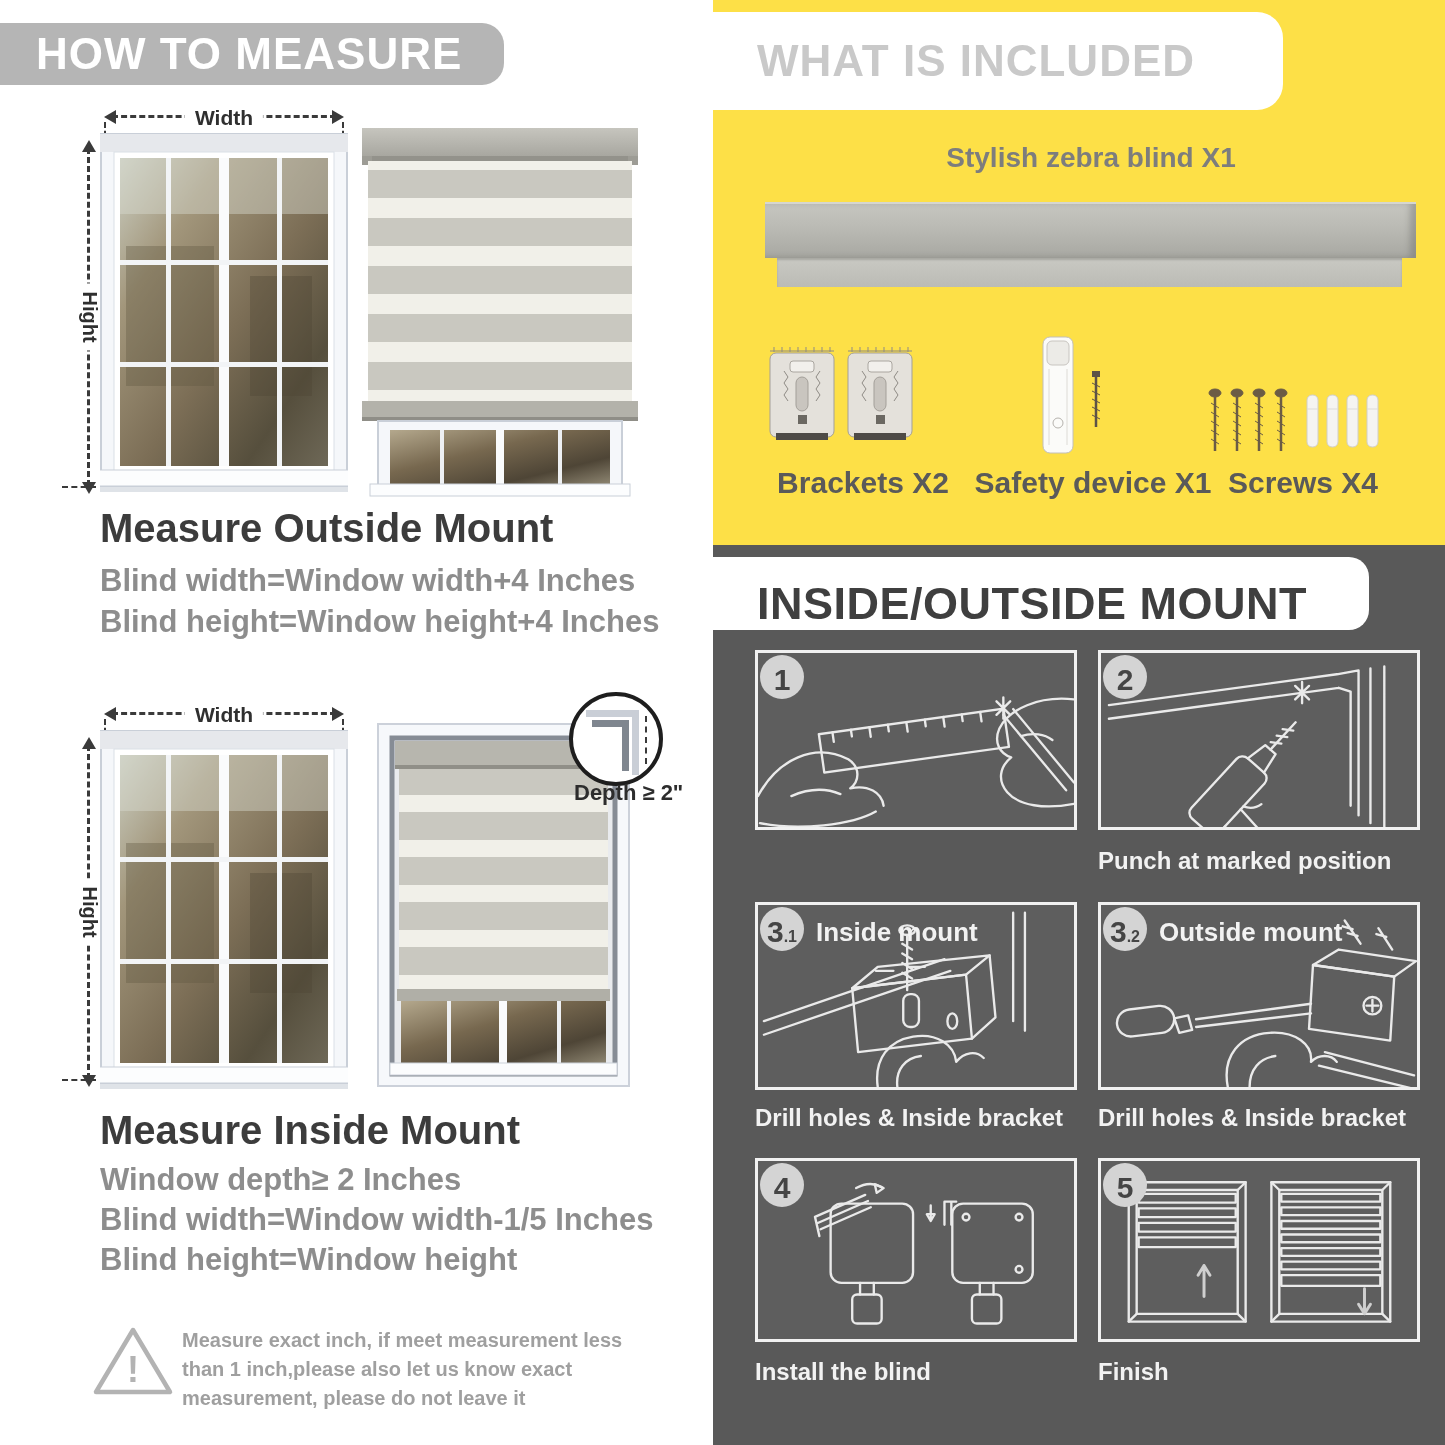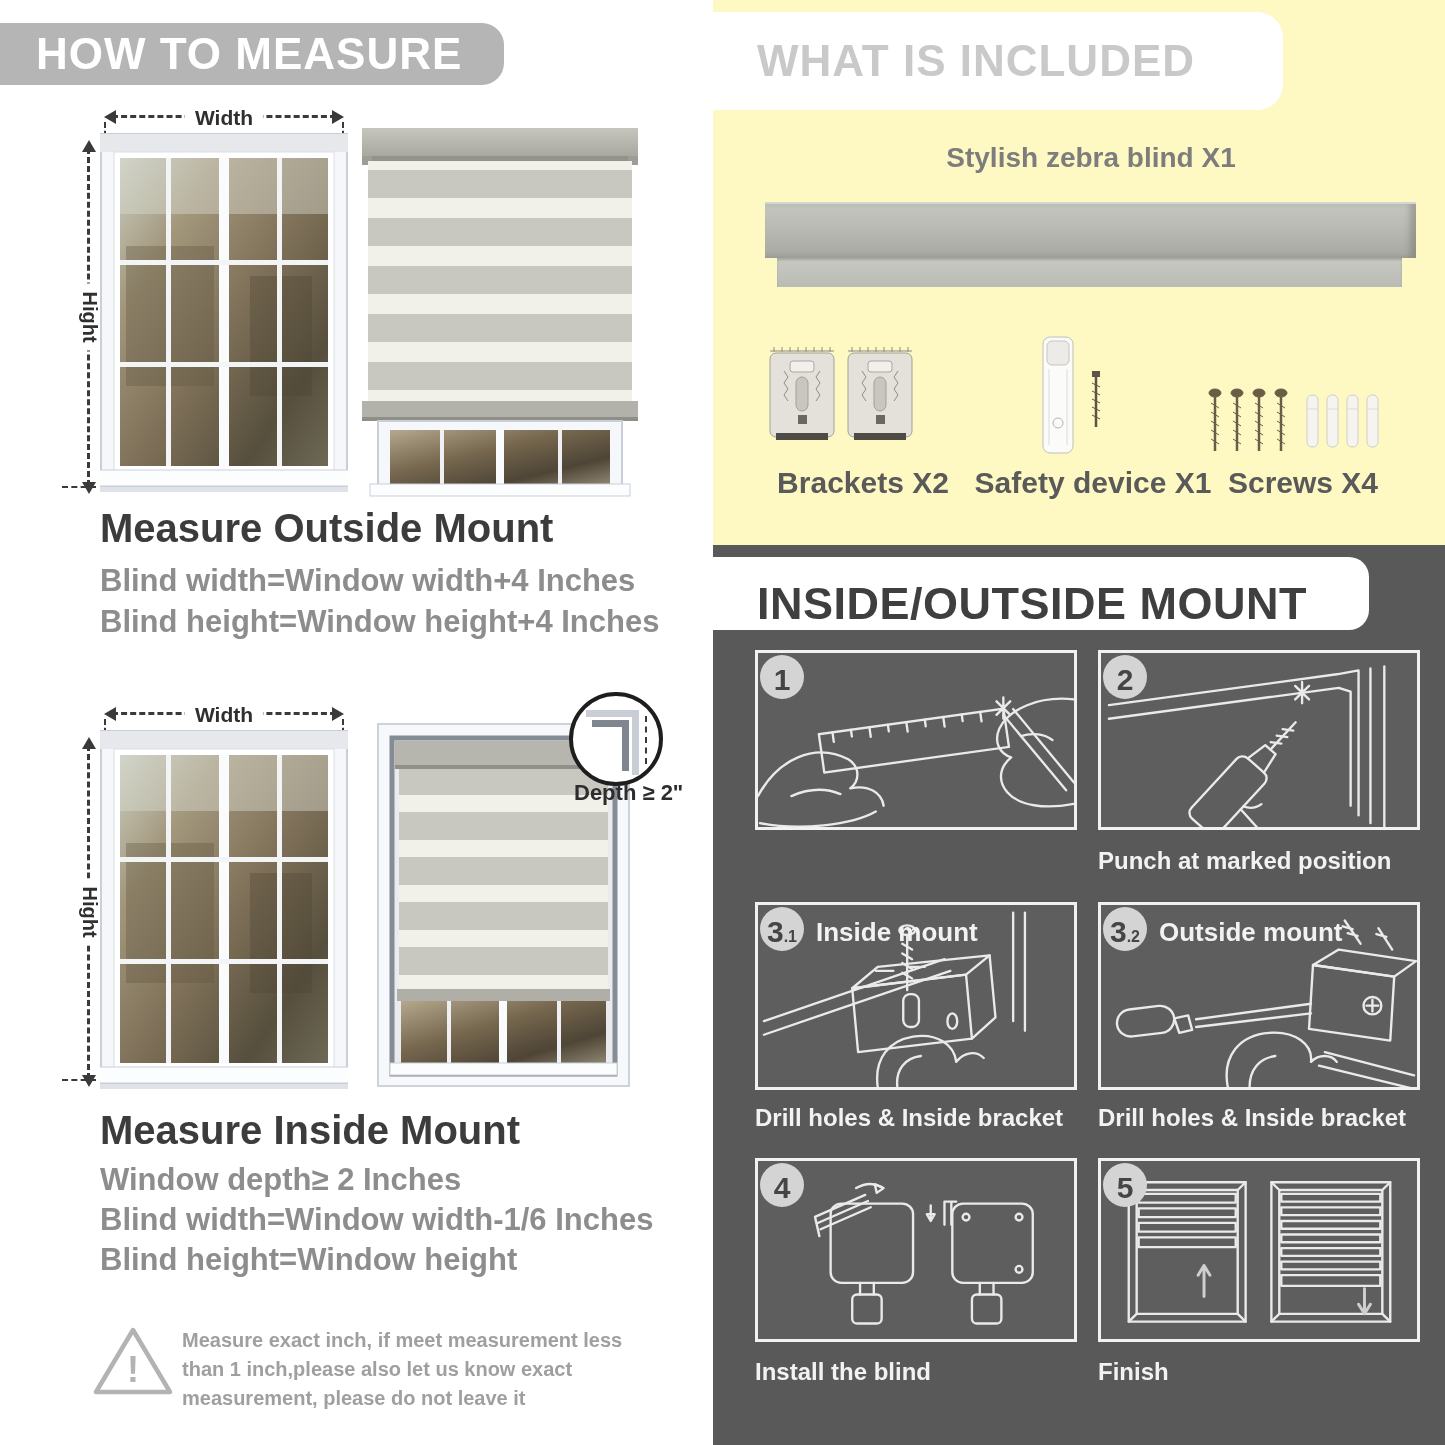--- a/index.html
+++ b/index.html
@@ -40,21 +40,21 @@
              border-top:7px solid #c9ced6;border-right:7px solid #c9ced6;}
   .mag-corner-inner{position:absolute;right:30px;top:24px;width:30px;height:44px;
              border-top:7px solid #7f868f;border-right:7px solid #7f868f;}
   .mag-dash{position:absolute;right:12px;top:20px;height:48px;border-left:2px dashed #3a3a3a;}
   .depth-label{left:574px;top:780px;width:110px;font-size:22px;font-weight:700;color:#2d2d2d;}
 
   .warn-text{left:182px;top:1326px;width:478px;font-size:20px;font-weight:700;color:#9f9f9f;line-height:1.45;}
 
   
   .right-col{left:713px;top:0;width:732px;height:1445px;}
-  .included-bg{position:absolute;left:0;top:0;width:732px;height:545px;background:#fef9c3;}
+  .included-bg{position:absolute;left:0;top:0;width:732px;height:545px;background:#fde047;}
   .included-header{position:absolute;left:0;top:12px;width:526px;height:98px;background:#ffffff;
                    border-radius:0 26px 26px 0;display:flex;align-items:center;padding-left:44px;}
   .included-header span{color:#c9c9c9;font-size:44px;font-weight:700;letter-spacing:1px;}
   .blind-title{position:absolute;left:12px;top:142px;width:732px;text-align:center;
                font-size:28px;font-weight:700;color:#7d7d7d;}
   .cassette-top{position:absolute;left:52px;top:202px;width:651px;height:56px;
                 background:linear-gradient(180deg,#c6c6c0 0%,#bcbcb6 40%,#a8a8a2 100%);
                 box-shadow:inset 0 2px 0 #d6d6d0, inset -6px 0 6px rgba(90,90,85,.35);}
   .cassette-bottom{position:absolute;left:64px;top:258px;width:625px;height:29px;
                 background:linear-gradient(180deg,#c9c9c3 0%,#bbbbb5 100%);
@@ -246,21 +246,21 @@
 
     <div class="abs magnifier">
       <div class="mag-corner-outer"></div>
       <div class="mag-corner-inner"></div>
       <div class="mag-dash"></div>
     </div>
     <div class="abs depth-label">Depth ≥ 2"</div>
 
     <div class="abs mo-title" style="top:1108px;">Measure Inside Mount</div>
     <div class="abs formula" style="top:1162px;">Window depth≥ 2 Inches</div>
-    <div class="abs formula" style="top:1202px;">Blind width=Window width-1/6 Inches</div>
+    <div class="abs formula" style="top:1202px;">Blind width=Window width-1/5 Inches</div>
     <div class="abs formula" style="top:1242px;">Blind height=Window height</div>
 
     <svg class="abs" style="left:90px;top:1320px;" width="86" height="82" viewBox="0 0 86 82">
       <path d="M43,10 L80,72 L6,72 Z" fill="none" stroke="#b3b3b3" stroke-width="4.5" stroke-linejoin="round"></path>
       <text x="43" y="62" text-anchor="middle" font-size="36" font-weight="700" fill="#b3b3b3" font-family="Liberation Sans, sans-serif">!</text>
     </svg>
     <div class="abs warn-text">Measure exact inch, if meet measurement less than 1 inch,please also let us know exact measurement, please do not leave it</div>
   </section>
 
   <section class="abs right-col">

